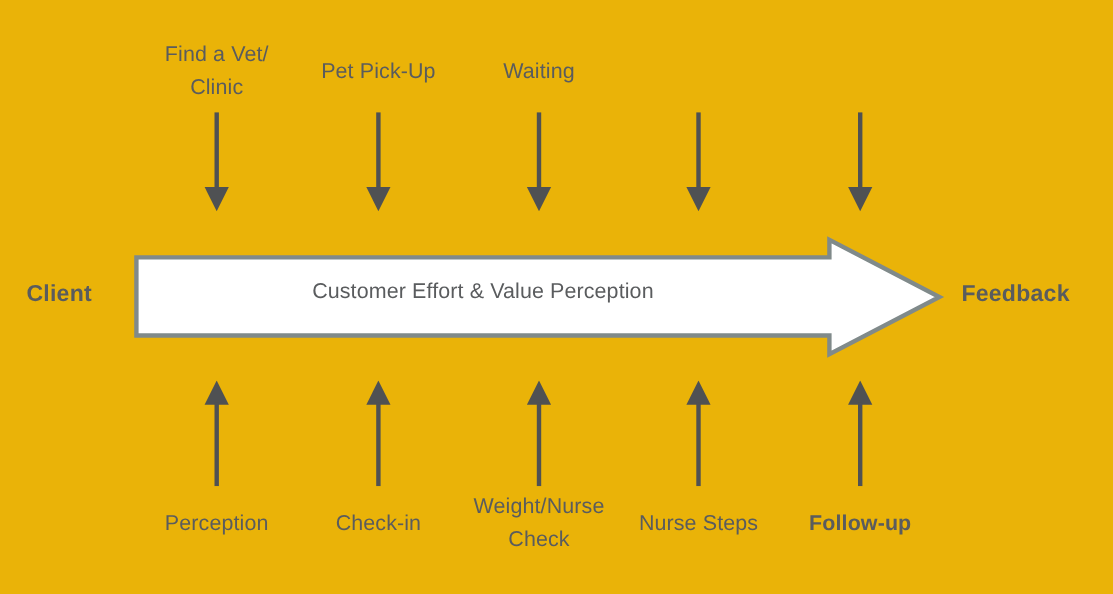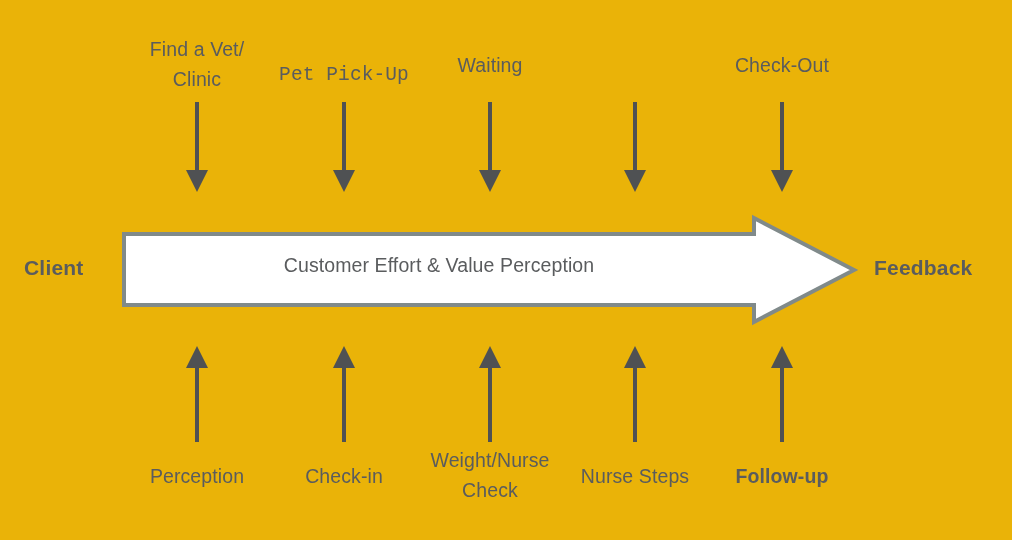--- a/index.html
+++ b/index.html
@@ -74,23 +74,22 @@
     white-space: nowrap;
   }
 </style>
 </head>
 <body>
 
 <div id="canvas">
 
   <div class="stage-label top" style="left:122px; top:34px; width:150px;">Find a Vet/
 Clinic</div>
-  <div class="stage-label top" style="left:269px; top:60px; width:150px;font-family:Liberation Mono, monospace;">Pet Pick-Up</div>
+  <div class="stage-label top" style="left:269px; top:50px; width:150px;">Pet Pick-Up</div>
   <div class="stage-label top" style="left:415px; top:50px; width:150px;">Waiting</div>
-  <div class="stage-label top" style="left:707px; top:50px; width:150px;">Check-Out</div>
 
   <div class="varrow" style="left:185px; top:102px;">
     <svg width="24" height="90" viewBox="0 0 24 90" xmlns="http://www.w3.org/2000/svg">
       <rect x="10" y="0" width="4" height="70" fill="#4f5153"></rect>
       <polygon points="1,68 23,68 12,90" fill="#4f5153"></polygon>
     </svg>
   </div>
   <div class="varrow" style="left:332px; top:102px;">
     <svg width="24" height="90" viewBox="0 0 24 90" xmlns="http://www.w3.org/2000/svg">
       <rect x="10" y="0" width="4" height="70" fill="#4f5153"></rect>

